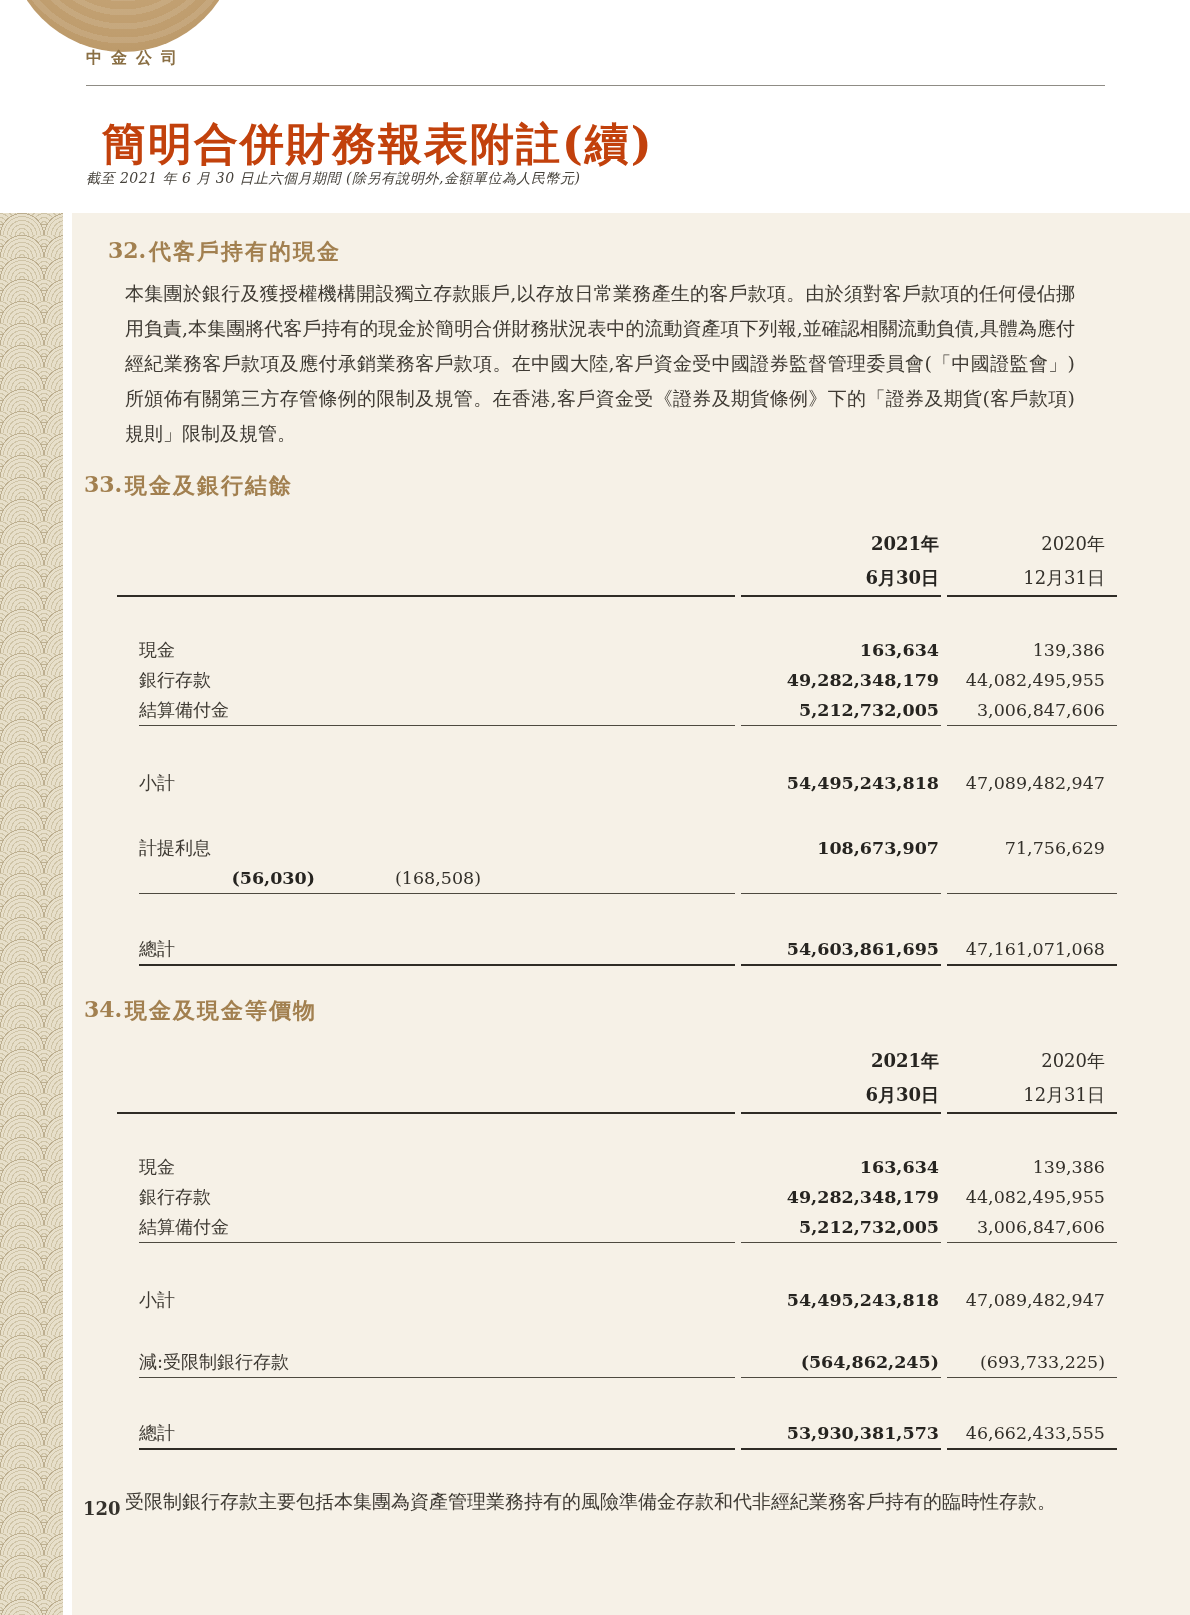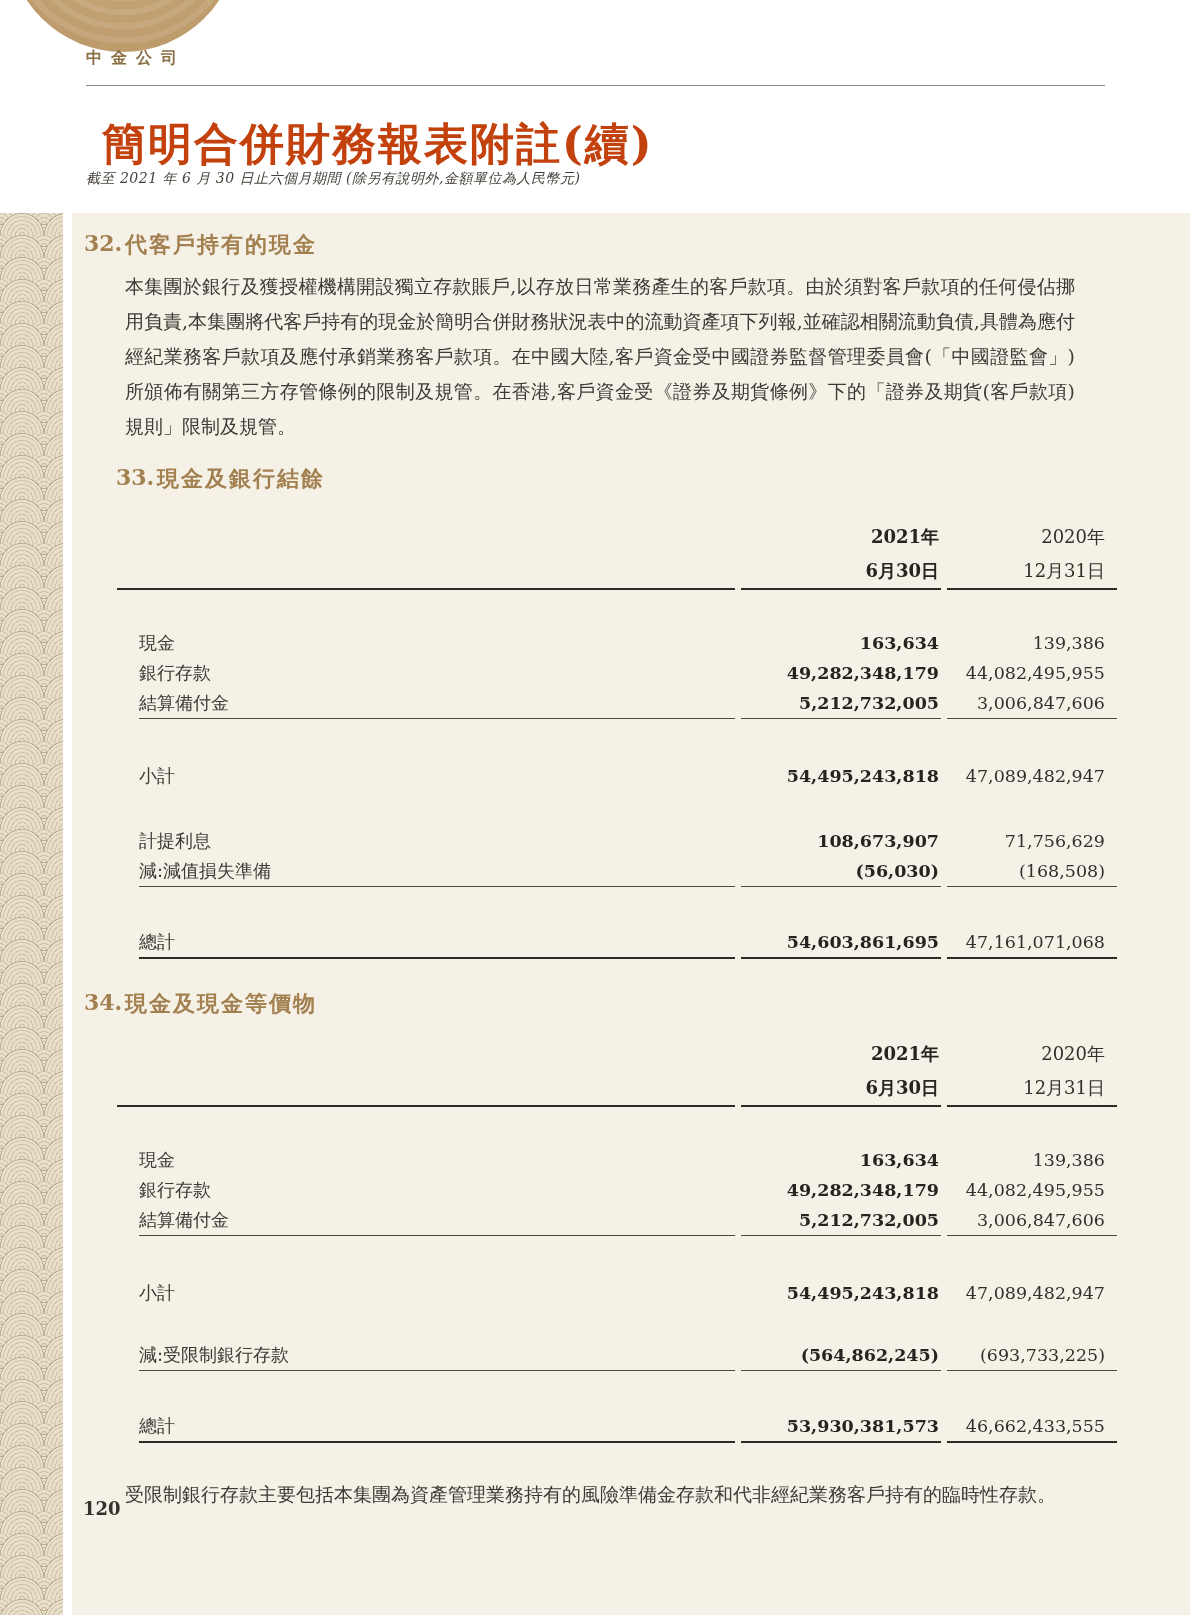--- a/index.html
+++ b/index.html
@@ -65,26 +65,26 @@
   .content{
     position:absolute;left:72px;top:213px;width:1118px;height:1402px;
     background:#f6f1e7;
   }
   .section{padding-left:12px;}
   .sec-heading{
     display:flex;margin:0;
     font-size:22px;font-weight:bold;color:#a28050;letter-spacing:2px;
   }
   .sec-heading .sec-num{width:41px;letter-spacing:0;}
-  #sec32 .sec-heading{padding-top:17px;}
+  #sec32 .sec-heading{padding-top:24px;margin-left:24px;}
   .para{
     margin:9px 0 0 41px;width:950px;
     font-size:19px;line-height:35px;text-align:justify;color:#3e3a33;
   }
-  #sec33 .sec-heading{padding-top:20px;margin-left:32px;}
+  #sec33 .sec-heading{padding-top:20px;}
   #sec34 .sec-heading{padding-top:30px;}
   
   .fin-table{margin-left:33px;width:1000px;}
   .trow,.thead,.rrow{display:flex;column-gap:6px;}
   .tl{flex:1;margin-left:22px;}
   .c1{width:200px;text-align:right;padding-right:2px;box-sizing:border-box;}
   .c2{width:170px;text-align:right;padding-right:12px;box-sizing:border-box;}
   .thead{margin-top:26px;font-size:18px;line-height:34px;}
   .thead .c1{font-weight:bold;color:#262420;}
   .thead .c2{color:#33302a;}
@@ -185,21 +185,20 @@
           <span class="c2">47,089,482,947</span>
         </div>
 
         <div class="gap35"></div>
         <div class="trow">
           <span class="tl">計提利息</span>
           <span class="c1">108,673,907</span>
           <span class="c2">71,756,629</span>
         </div>
         <div class="trow">
-          <span class="tl">減:減值損失準備</span>
           <span class="c1">(56,030)</span>
           <span class="c2">(168,508)</span>
         </div>
         <div class="rrow thin">
           <span class="tl"></span>
             <span class="c1"></span>
             <span class="c2"></span>
         </div>
 
         <div class="gap40"></div>

